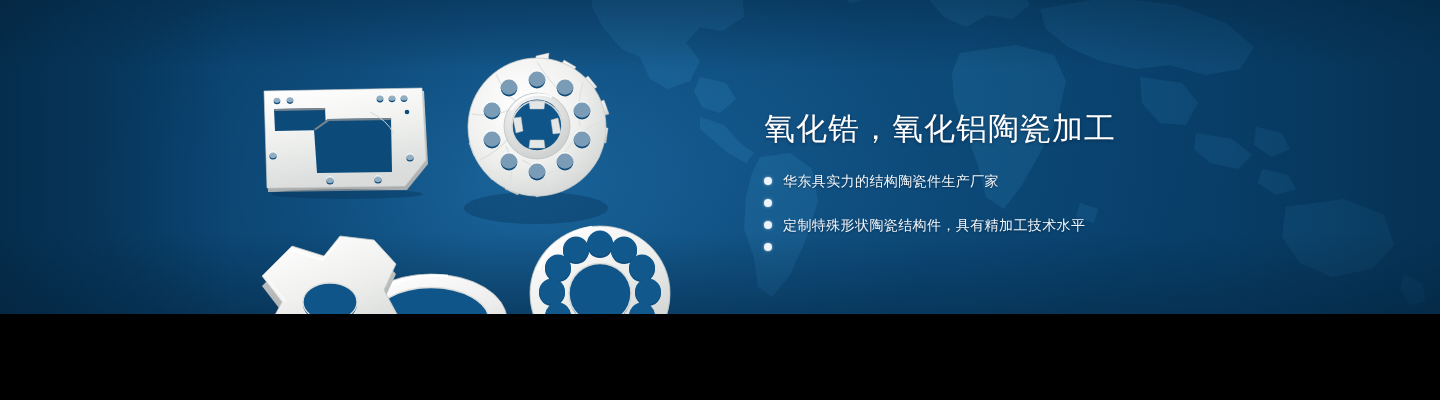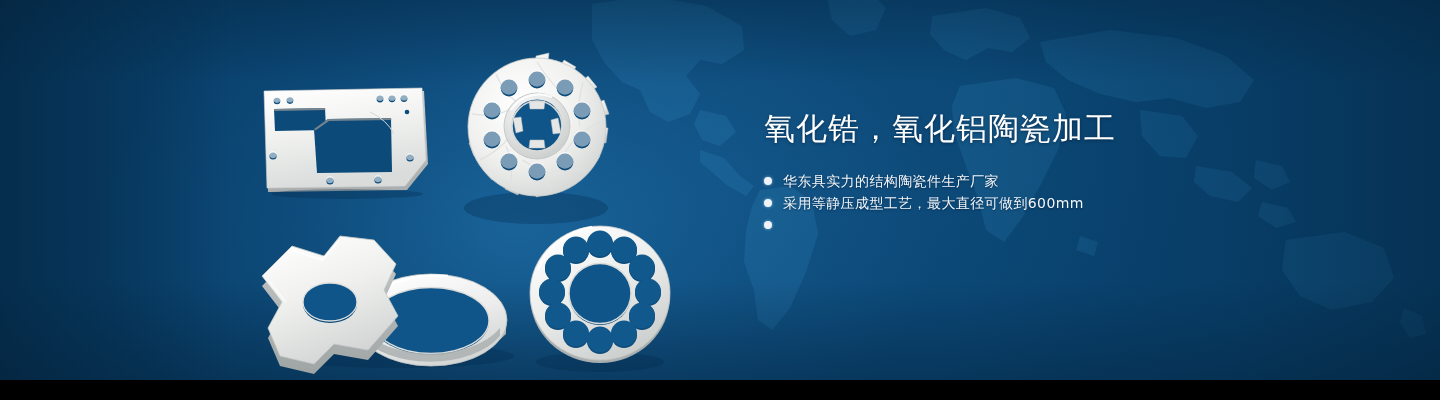--- a/index.html
+++ b/index.html
@@ -4,21 +4,21 @@
 <title>Ceramic Banner</title>
 <style>
   html, body {
     margin: 0;
     padding: 0;
     background: #000;
   }
   #banner {
     position: relative;
     width: 1440px;
-    height: 380px;
+    height: 314px;
     overflow: hidden;
     font-family: "DejaVu Sans", "Liberation Sans", sans-serif;
     background: #084370;
   }
 
   
   .bg-base {
     position: absolute;
     inset: 0;
     background: linear-gradient(100deg,
@@ -437,21 +437,24 @@
 
     <div class="headline">氧化锆，氧化铝陶瓷加工</div>
 
     <ul class="bullets">
       <li class="bullet">
         <span class="bullet-dot"></span>
         <span class="bullet-text">华东具实力的结构陶瓷件生产厂家</span>
       </li>
       <li class="bullet">
         <span class="bullet-dot"></span>
-        <span class="bullet-text">采用等静压成型工艺，最大直径可做到600mm</span>
+      </li>
+      <li class="bullet">
+        <span class="bullet-dot"></span>
+        <span class="bullet-text">定制特殊形状陶瓷结构件，具有精加工技术水平</span>
       </li>
       <li class="bullet">
         <span class="bullet-dot"></span>
       </li>
     </ul>
 
   </div>
 
 </div>
 

